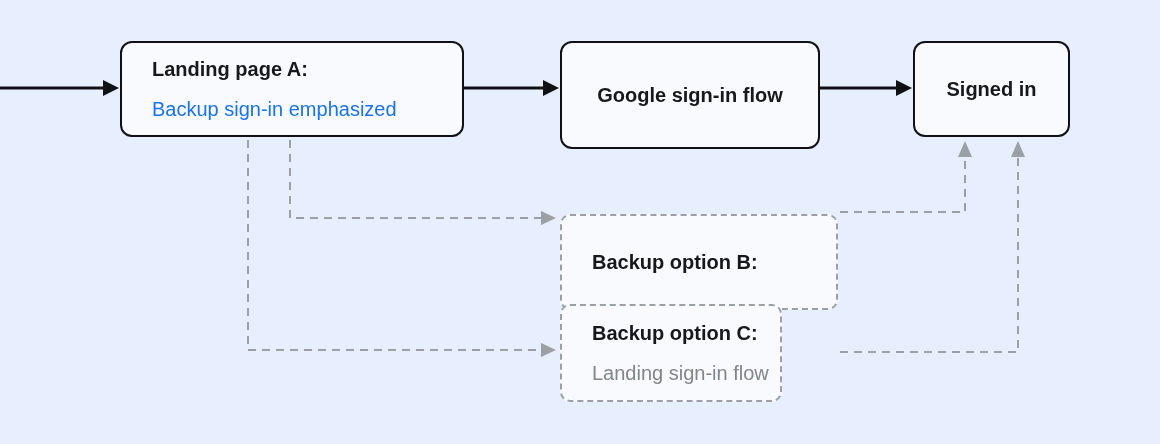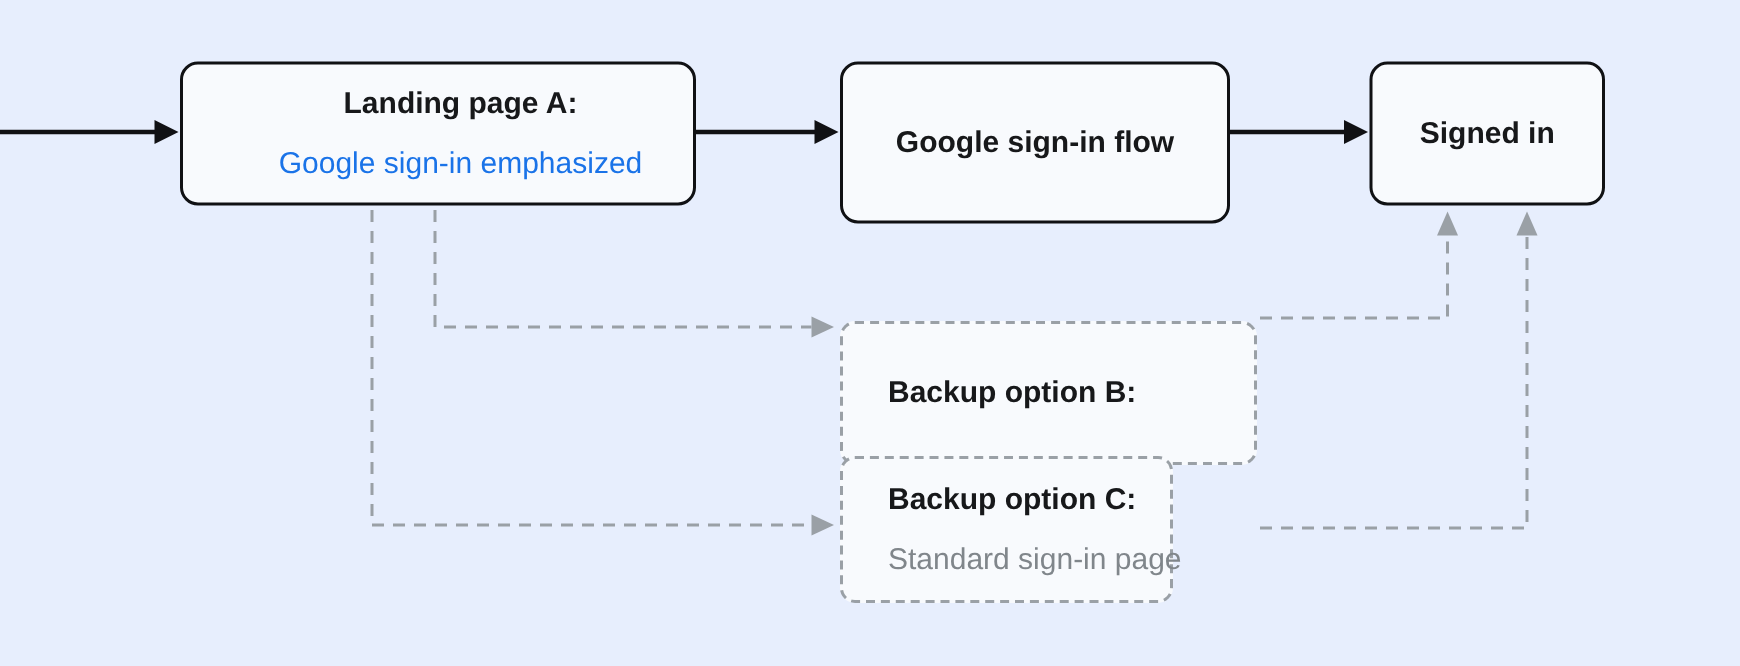--- a/index.html
+++ b/index.html
@@ -26,21 +26,20 @@
     position: absolute;
     box-sizing: border-box;
     background: #f8fafd;
     display: flex;
     flex-direction: column;
     justify-content: center;
   }
   .node.solid {
     border: 2.5px solid #101114;
     border-radius: 12px;
-    align-items: center;
   }
   .node.dashed {
     border: 2px dashed #9aa0a6;
     border-radius: 10px;
   }
   .node .title {
     font-size: 20px;
     font-weight: 700;
     color: #17181a;
     line-height: 40px;
@@ -97,33 +96,33 @@
       <polygon points="965,141 958,157 972,157" stroke="none"></polygon>
     </g>
     <g stroke="#9aa0a6" fill="#9aa0a6">
       <path d="M840 352 H1018 V157" stroke-width="2" stroke-dasharray="8 6" fill="none"></path>
       <polygon points="1018,141 1011,157 1025,157" stroke="none"></polygon>
     </g>
   </svg>
 
   <div id="node-landing" class="node solid left-align">
     <div class="title">Landing page A:</div>
-    <div class="subtitle blue">Google sign-in emphasized</div>
+    <div class="subtitle blue">Backup sign-in emphasized</div>
   </div>
 
   <div id="node-google" class="node solid center-align">
     <div class="title">Google sign-in flow</div>
   </div>
 
   <div id="node-signed-in" class="node solid center-align">
     <div class="title">Signed in</div>
   </div>
 
   <div id="node-backup-b" class="node dashed left-align">
     <div class="title">Backup option B:</div>
   </div>
 
   <div id="node-backup-c" class="node dashed left-align">
     <div class="title">Backup option C:</div>
-    <div class="subtitle gray">Standard sign-in page</div>
+    <div class="subtitle gray">Landing sign-in flow</div>
   </div>
 
 </div>
 
 </body></html>

